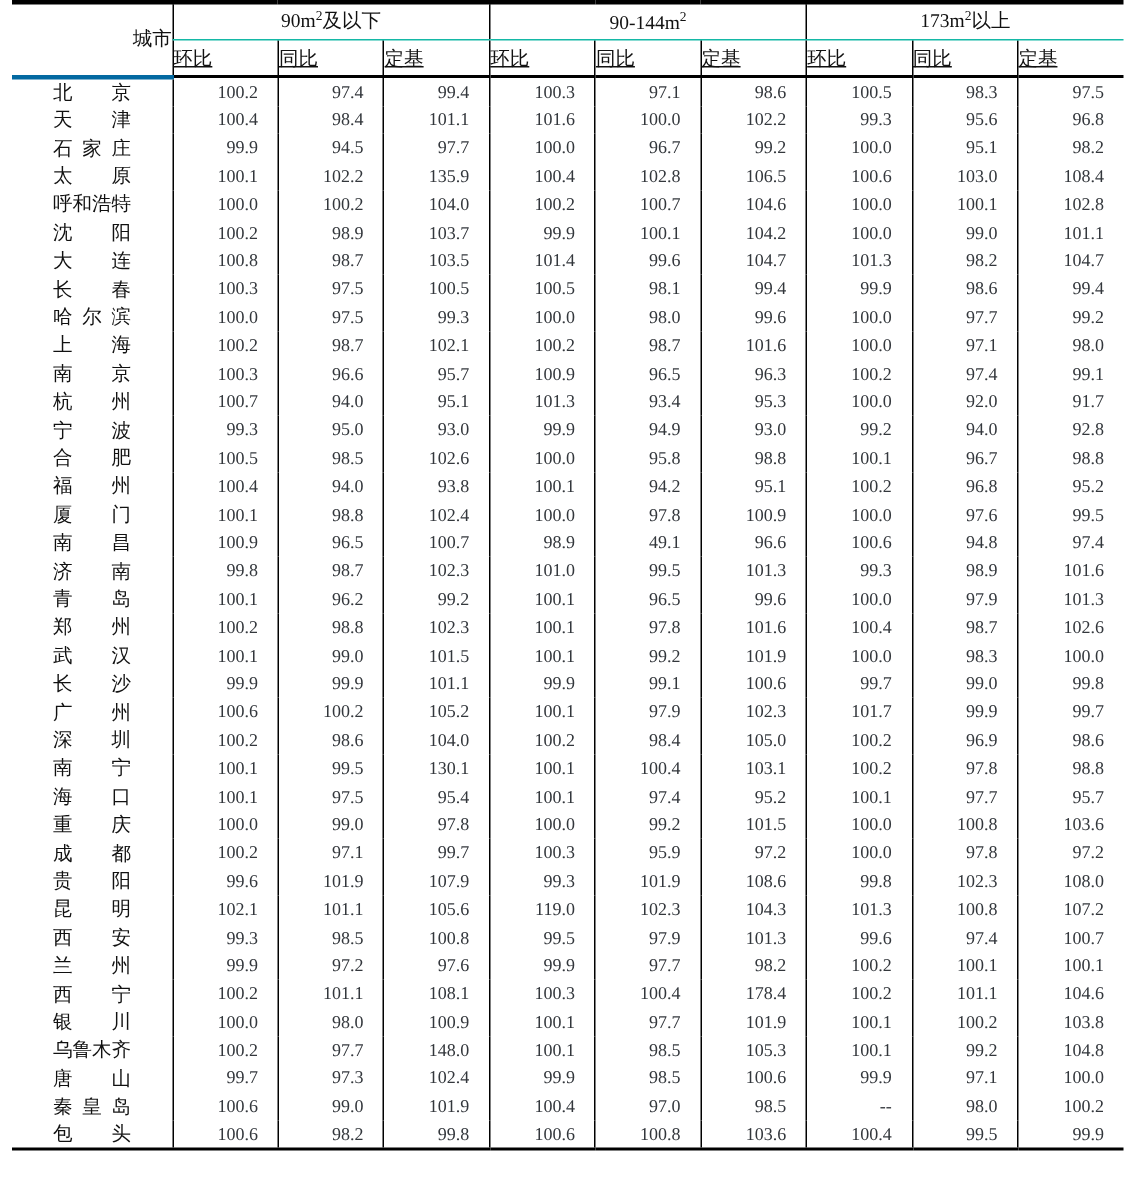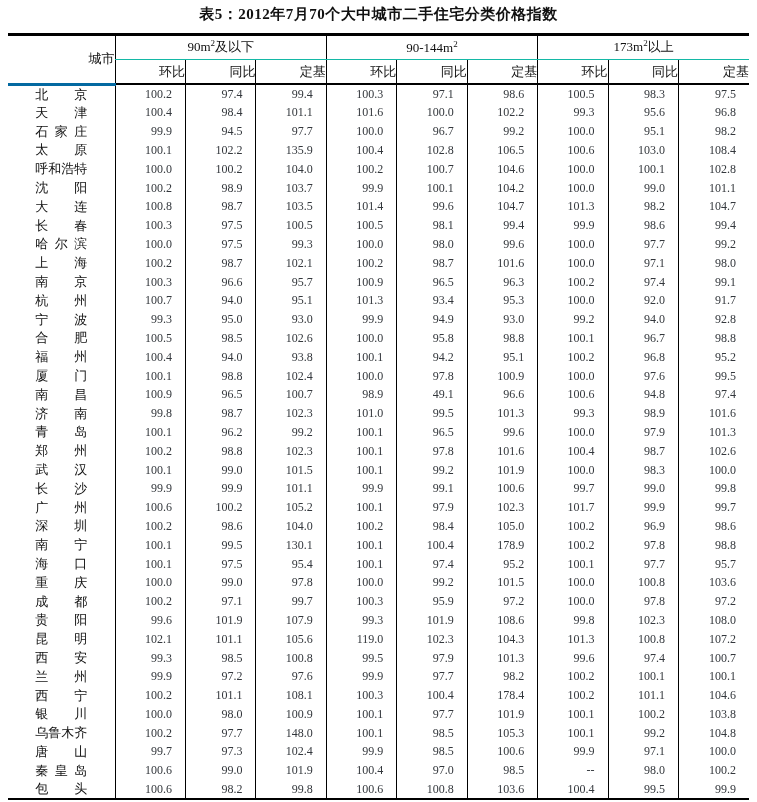--- a/index.html
+++ b/index.html
@@ -41,23 +41,24 @@
   th.city-h {
     border-bottom: 3px solid #0369a1;
     text-align: right;
     vertical-align: middle;
     padding: 0;
   }
   .sub-row th {
     height: 23px;
     border-left: 1px solid #000;
     border-bottom: 2px solid #000;
-    text-align: right;
+    text-align: left;
     vertical-align: middle;
     padding: 0;
+    text-decoration: underline;
   }
   tbody tr { height: 18.8px; }
   tbody td { padding: 0; vertical-align: middle; }
   td.city { text-align: center; font-size: 13px; color: #111; }
   .city-name {
     display: flex;
     justify-content: space-between;
     width: 52px;
     margin: 0 auto;
   }
@@ -68,21 +69,20 @@
     padding-right: 13px;
     font-size: 12px;
     color: #33373c;
   }
   tbody tr:last-child td { border-bottom: 2px solid #000; }
 </style>
 </head>
 <body>
 
 <div class="page">
-  <div class="title">表5：2012年7月70个大中城市二手住宅分类价格指数</div>
 
   <table>
     <colgroup>
       <col class="city-col">
       <col class="num-col">
         <col class="num-col">
         <col class="num-col">
       <col class="num-col">
         <col class="num-col">
         <col class="num-col">
@@ -527,21 +527,21 @@
             <span class="city-name">
               <span>南</span>
               <span>宁</span>
             </span>
           </td>
           <td class="num">100.1</td>
           <td class="num">99.5</td>
           <td class="num">130.1</td>
           <td class="num">100.1</td>
           <td class="num">100.4</td>
-          <td class="num">178.9</td>
+          <td class="num">103.1</td>
           <td class="num">100.2</td>
           <td class="num">97.8</td>
           <td class="num">98.8</td>
         </tr>
         <tr>
           <td class="city">
             <span class="city-name">
               <span>海</span>
               <span>口</span>
             </span>

